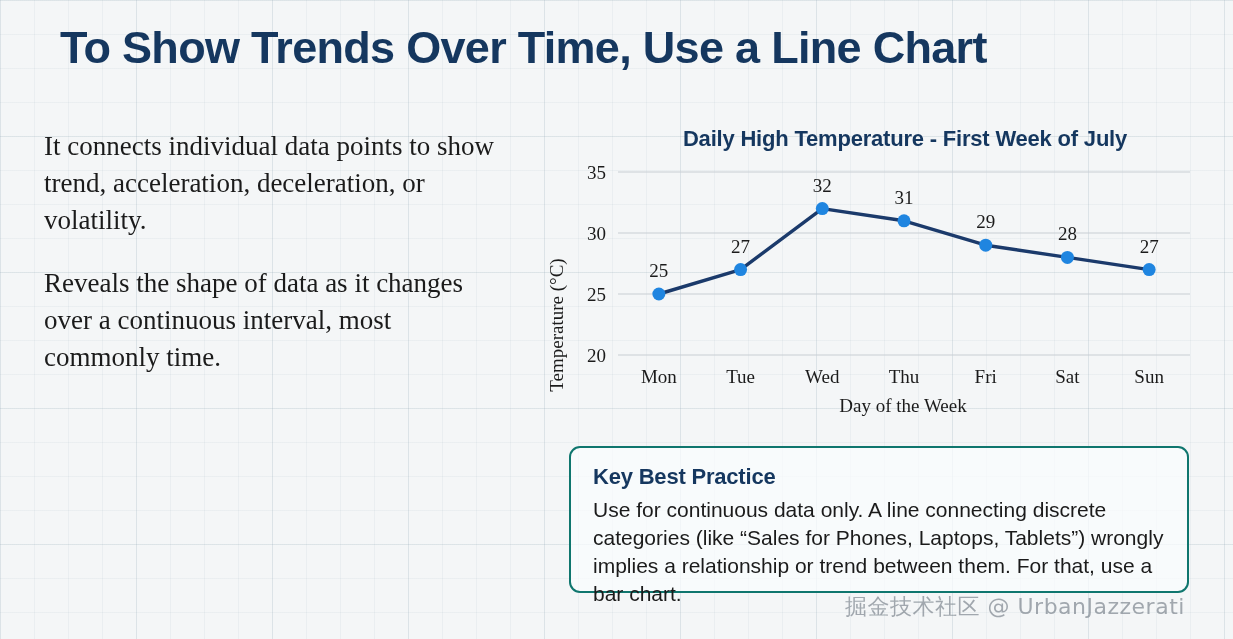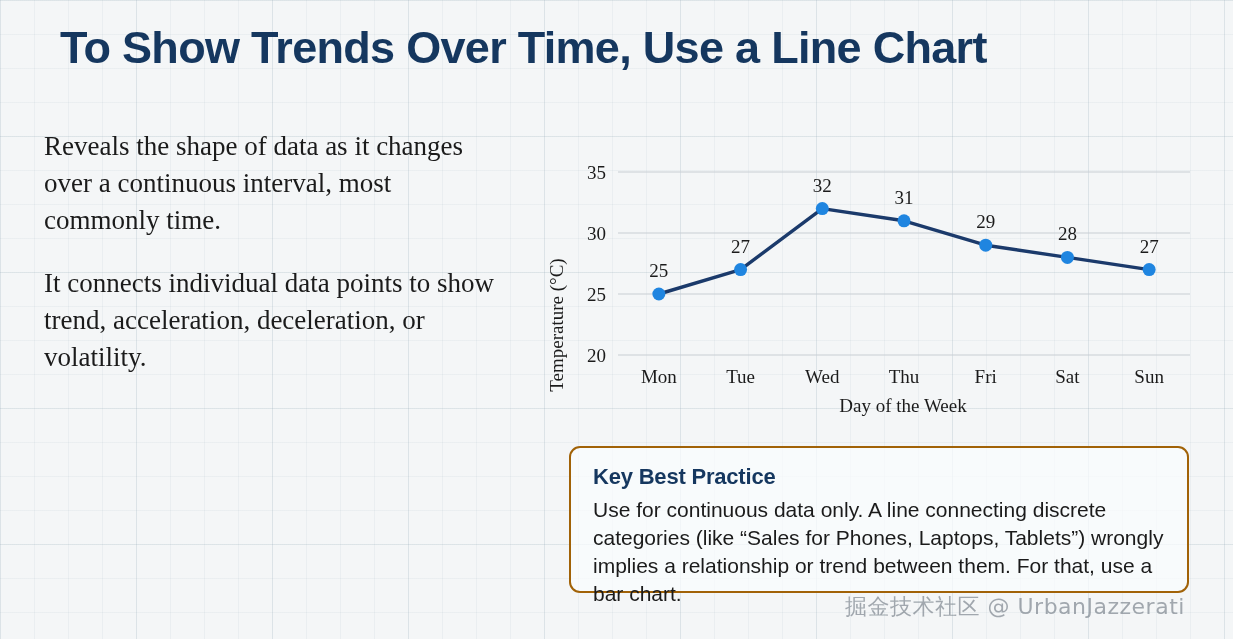--- a/index.html
+++ b/index.html
@@ -110,21 +110,21 @@
     stroke-width: 1.2;
   }
 
   
   #best-practice-box {
     position: absolute;
     left: 569px;
     top: 446px;
     width: 620px;
     height: 147px;
-    border: 2px solid #a16207;
+    border: 2px solid #0f766e;
     border-radius: 11px;
     background: rgba(250,252,253,0.72);
     box-sizing: border-box;
     padding: 16px 22px 0 22px;
   }
   #best-practice-heading {
     font-family: "Liberation Sans", sans-serif;
     font-weight: bold;
     font-size: 22px;
     color: #15375f;
@@ -154,25 +154,26 @@
   }
 </style>
 </head>
 <body>
 
 <div class="slide">
 
   <div id="page-title">To Show Trends Over Time, Use a Line Chart</div>
 
   <div id="left-column">
+    <p class="body-paragraph">It connects individual data points to show trend, acceleration, deceleration, or volatility.</p>
     <p class="body-paragraph">Reveals the shape of data as it changes over a continuous interval, most commonly time.</p>
-    <p class="body-paragraph">It connects individual data points to show trend, acceleration, deceleration, or volatility.</p>
   </div>
 
   <div id="chart-panel">
+    <div id="chart-title">Daily High Temperature - First Week of July</div>
     <svg id="chart-svg" width="670" height="300">
       <g id="gridlines-group">
           <line x1="78" x2="650" y1="235" y2="235" class="gridline"></line>
           <line x1="78" x2="650" y1="174" y2="174" class="gridline"></line>
           <line x1="78" x2="650" y1="113" y2="113" class="gridline"></line>
           <line x1="78" x2="650" y1="52" y2="52" class="gridline"></line>
         </g>
       <g id="ytick-group">
           <text x="66" y="242" class="axis-tick-label" text-anchor="end">20</text>
           <text x="66" y="181" class="axis-tick-label" text-anchor="end">25</text>

